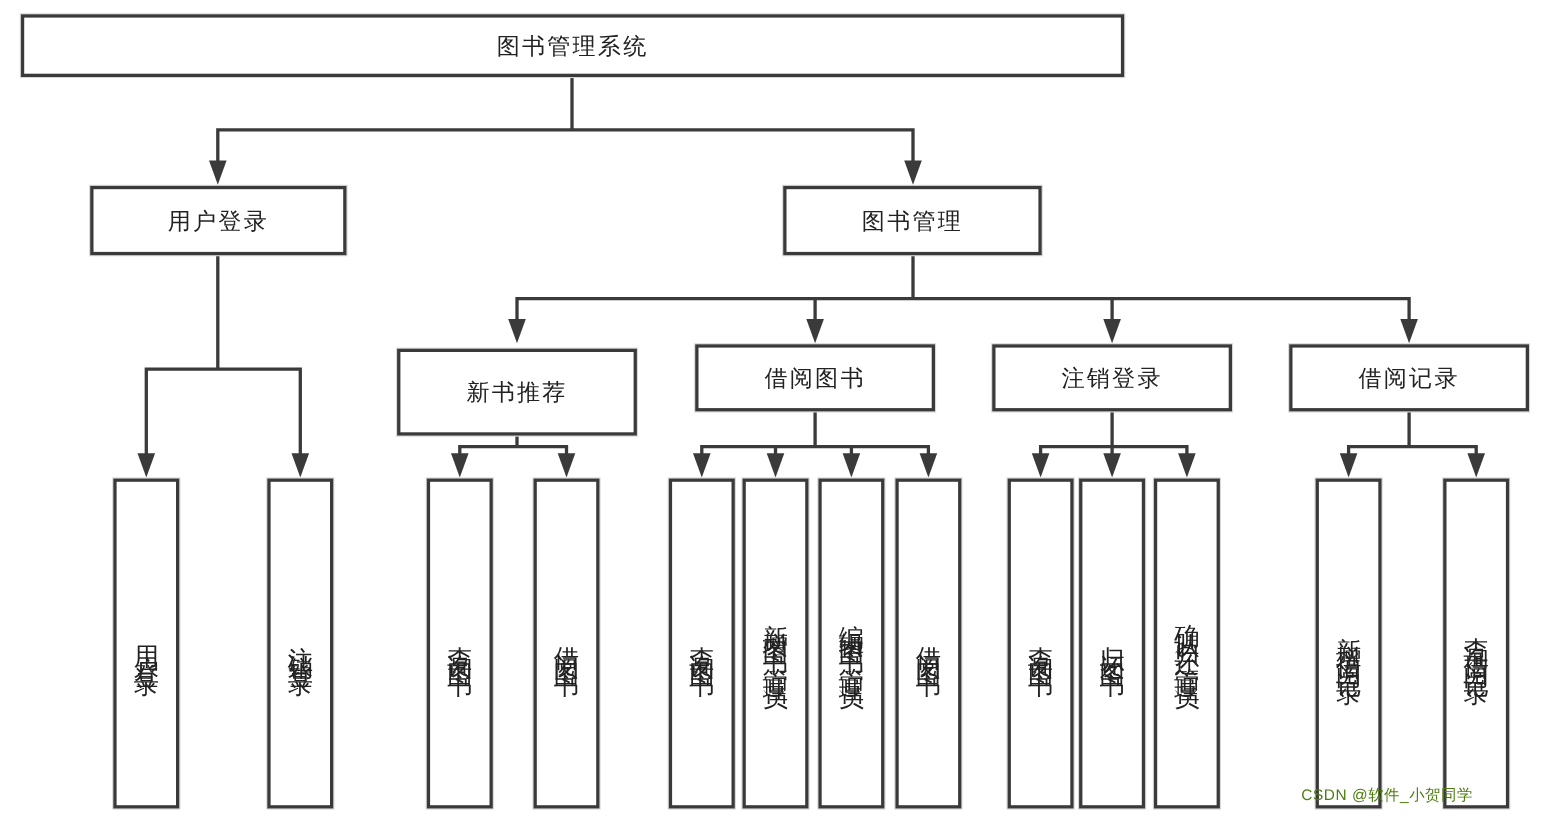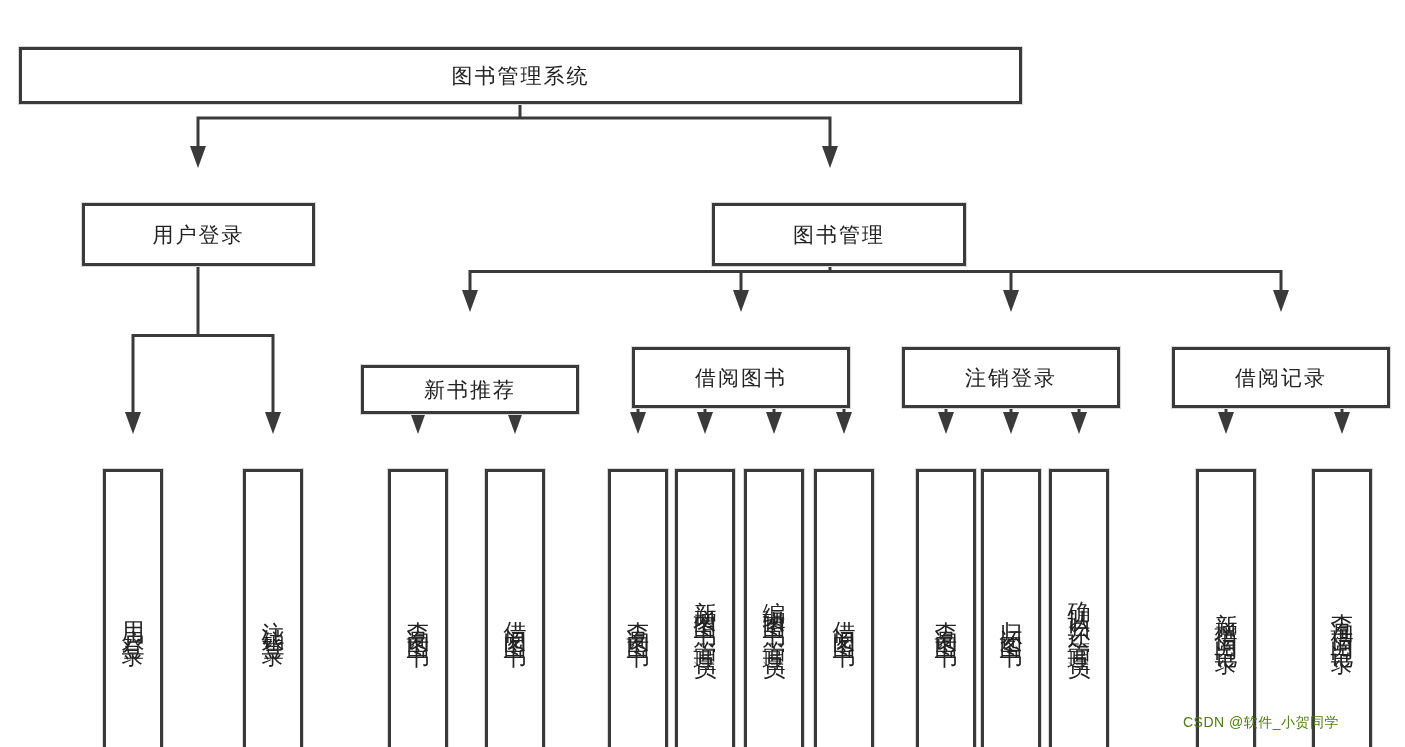--- a/index.html
+++ b/index.html
@@ -5,21 +5,20 @@
   html,body{margin:0;padding:0;background:#ffffff;}
   #canvas{
     position:relative;width:1405px;height:747px;background:#ffffff;overflow:hidden;
     font-family:"Liberation Sans","DejaVu Sans",sans-serif;color:#222222;
   }
   #edges{position:absolute;left:0;top:0;z-index:1;}
   .box{
     position:absolute;z-index:2;background:#ffffff;border:3px solid #3a3a3a;
     display:flex;align-items:center;justify-content:center;box-sizing:border-box;
     box-shadow:0 0 0 1px #d8d8d8;
-    margin-top:34px;
   }
   .box.h .lbl{font-size:21px;letter-spacing:2px;color:#222222;white-space:nowrap;}
   .box.v .lbl{
     writing-mode:vertical-rl;text-orientation:mixed;
     font-size:23px;letter-spacing:8px;color:#222222;line-height:1;white-space:nowrap;
   }
   #watermark{
     position:absolute;z-index:3;left:1183px;top:714px;
     font-size:14px;color:#4d7c0f;letter-spacing:0.5px;white-space:nowrap;
   }
@@ -62,25 +61,25 @@
     </g>
   </svg>
 
   <div class="box h" style="left:19px;top:13px;width:1003px;height:57px">
     <span class="lbl">图书管理系统</span>
   </div>
 
   <div class="box h" style="left:82px;top:169px;width:233px;height:63px">
     <span class="lbl">用户登录</span>
   </div>
-  <div class="box h" style="left:712px;top:169px;width:254px;height:63px">
+  <div class="box h" style="left:712px;top:169px;width:235px;height:63px">
     <span class="lbl">图书管理</span>
   </div>
 
-  <div class="box h" style="left:361px;top:331px;width:218px;height:49px">
+  <div class="box h" style="left:361px;top:317px;width:218px;height:79px">
     <span class="lbl">新书推荐</span>
   </div>
   <div class="box h" style="left:632px;top:313px;width:218px;height:61px">
     <span class="lbl">借阅图书</span>
   </div>
   <div class="box h" style="left:902px;top:313px;width:218px;height:61px">
     <span class="lbl">注销登录</span>
   </div>
   <div class="box h" style="left:1172px;top:313px;width:218px;height:61px">
     <span class="lbl">借阅记录</span>

